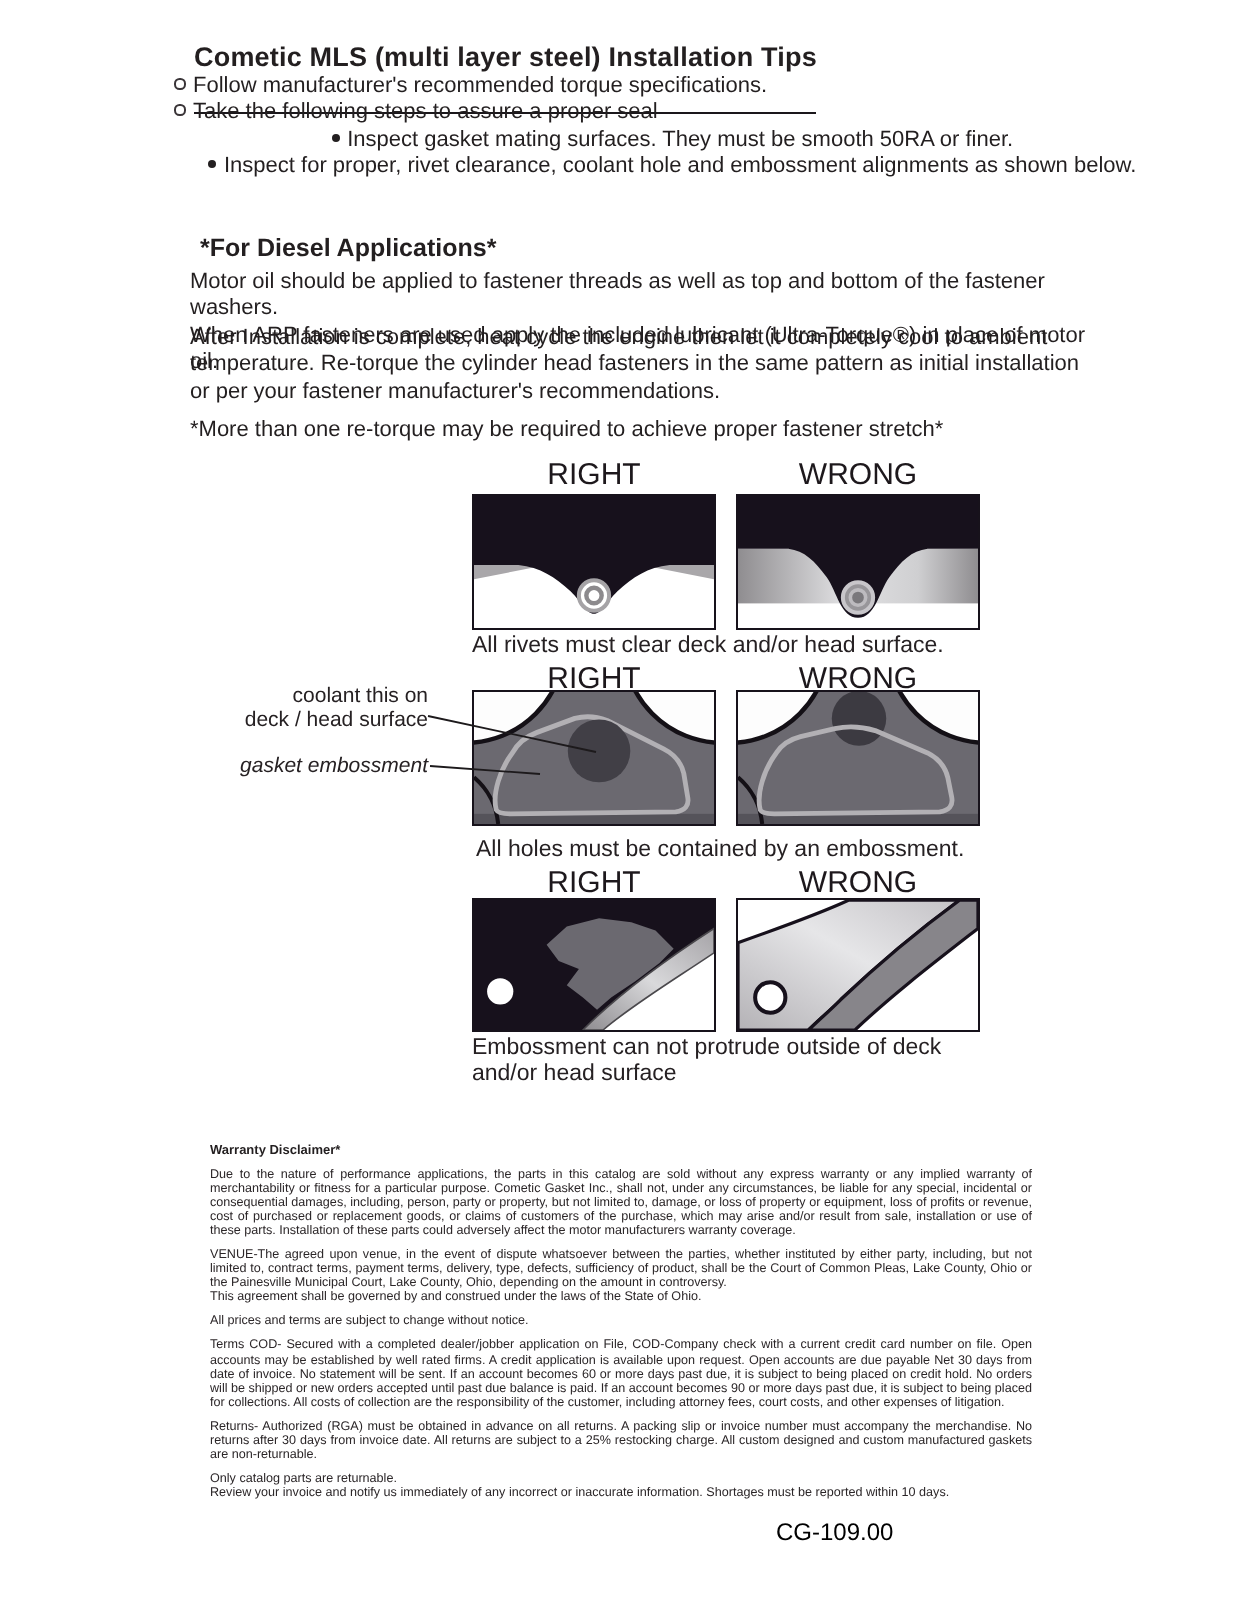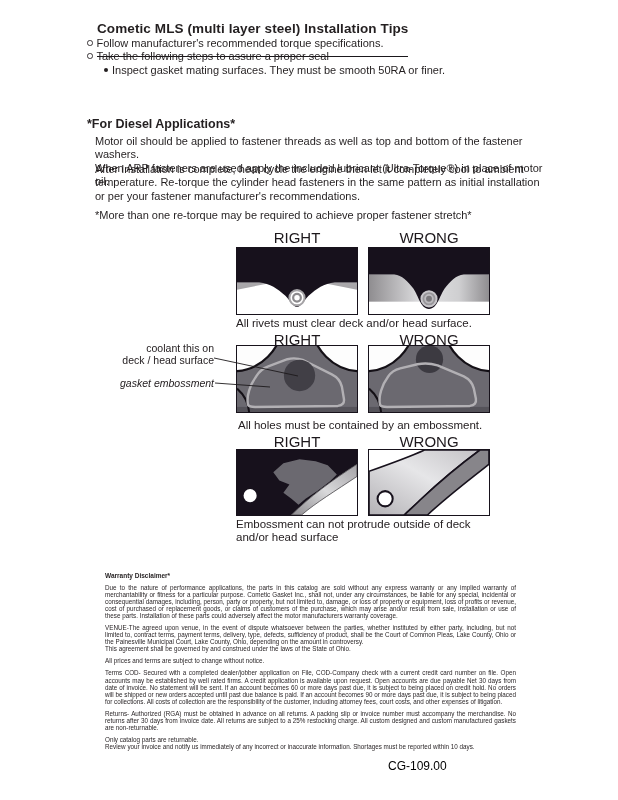--- a/index.html
+++ b/index.html
@@ -9,21 +9,21 @@
   }
   .abs{position:absolute;}
   
   .title{left:97px;top:21px;font-size:13.5px;font-weight:bold;border-bottom:1.6px solid #1a171b;padding-bottom:20px;letter-spacing:.1px;}
   .tips{left:87px;top:37px;font-size:11px;line-height:13.3px;}
   .tip-row{white-space:nowrap;}
   .ring{display:inline-block;width:3.5px;height:3.5px;border:1px solid #3a3538;border-radius:50%;margin-right:4px;vertical-align:1.5px;}
   .sub{margin-left:17px;text-align:center;}
   .dot{display:inline-block;width:4px;height:4px;background:#231f20;border-radius:50%;margin-right:4px;vertical-align:1.5px;}
   
-  .diesel-head{left:87px;top:117px;font-size:12.5px;font-weight:bold;}
+  .diesel-head{left:100px;top:117px;font-size:12.5px;font-weight:bold;}
   .para{white-space:pre-line;font-size:11px;line-height:13.4px;}
   .p1{left:95px;top:135px;width:460px;}
   .p2{left:95px;top:163px;width:460px;}
   .note{left:95px;top:209px;font-size:11px;text-align:right;}
   
   .dg-head{width:122px;text-align:center;font-size:15px;color:#1d181c;}
   .panel{width:122px;height:68px;border:1.6px solid #17121b;box-sizing:border-box;background:#fff;}
   .panel svg{display:block;width:100%;height:100%;}
   .caption{font-size:11.5px;color:#262123;white-space:pre-line;line-height:13px;}
   .ann-label{font-size:10.5px;line-height:11.5px;text-align:right;white-space:pre-line;color:#262123;}
@@ -37,20 +37,21 @@
 <body>
 
 <div id="page">
 
   <div class="abs title">Cometic MLS (multi layer steel) Installation Tips</div>
 
   <div class="abs tips">
     <div class="tip-row"><span class="ring"></span><span>Follow manufacturer's recommended torque specifications.</span></div>
     <div class="tip-row"><span class="ring"></span><span>Take the following steps to assure a proper seal</span></div>
     <div class="tip-row sub"><span class="dot"></span><span>Inspect gasket mating surfaces.  They must be smooth 50RA or finer.</span></div>
+    <div class="tip-row sub"><span class="dot"></span><span>Inspect for proper, rivet clearance, coolant hole and embossment alignments as shown below.</span></div>
   </div>
 
   <div class="abs diesel-head">*For Diesel Applications*</div>
   <div class="abs para p2">After Installation is complete, heat cycle the engine then let it completely cool to ambient
 temperature. Re-torque the cylinder head fasteners in the same pattern as initial installation
 or per your fastener manufacturer's recommendations.</div>
   <div class="abs para p1">Motor oil should be applied to fastener threads as well as top and bottom of the fastener washers.
 When ARP fasteners are used apply the included lubricant (Ultra-Torque®) in place of motor oil.</div>
   <div class="abs note">*More than one re-torque may be required to achieve proper fastener stretch*</div>
 

